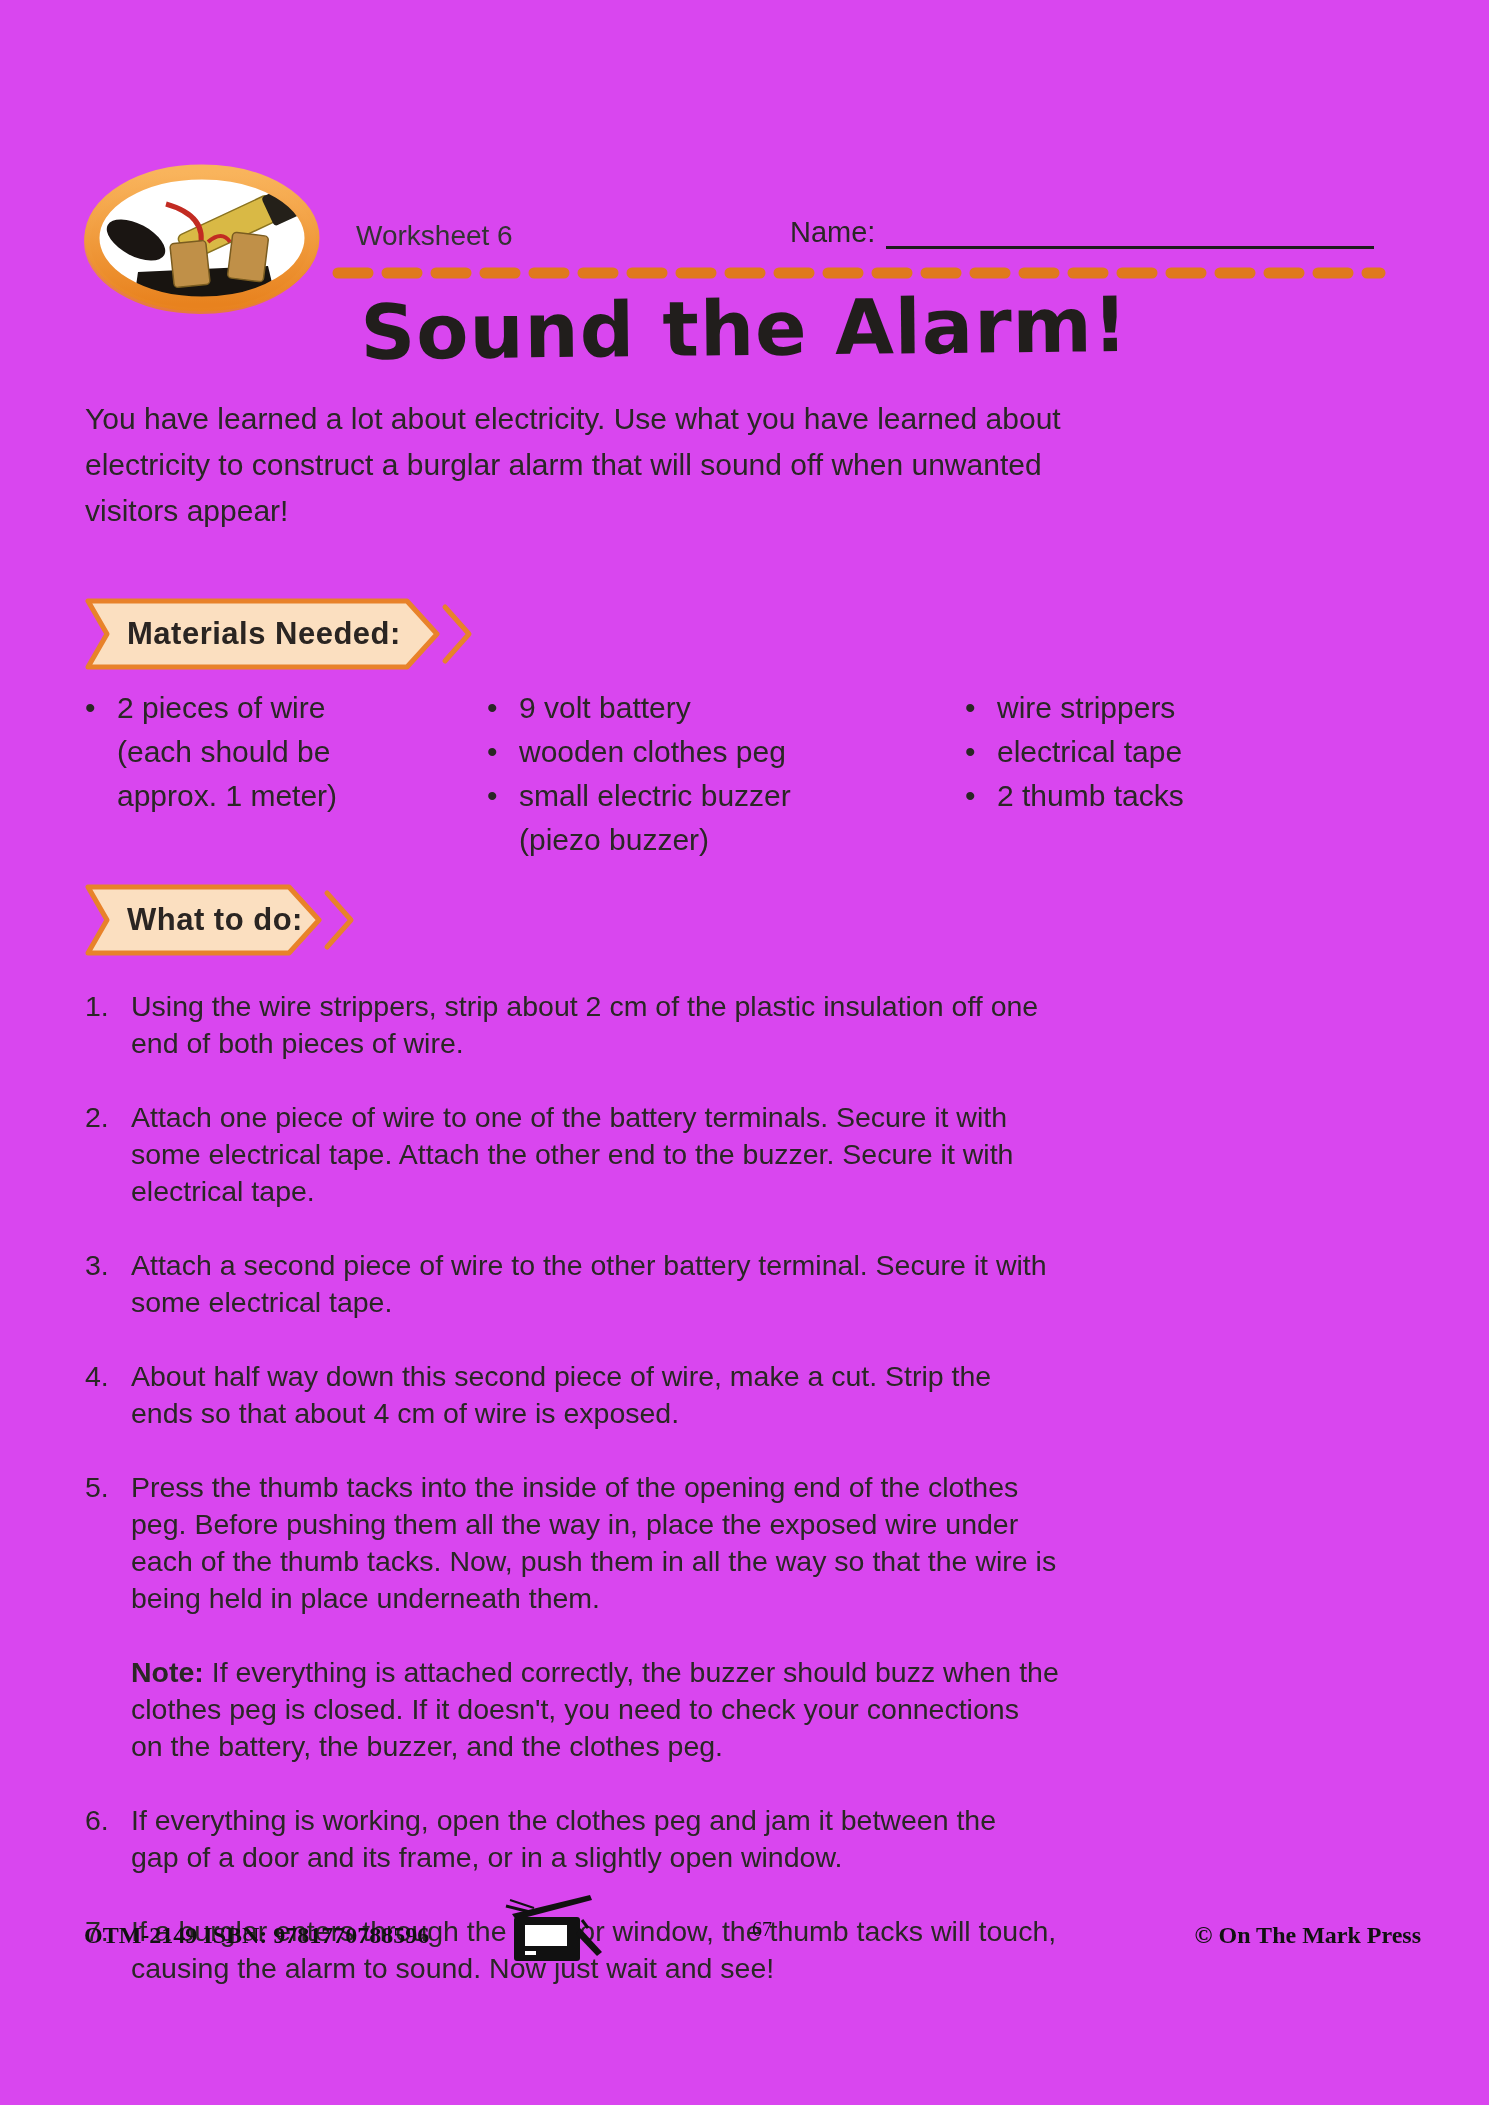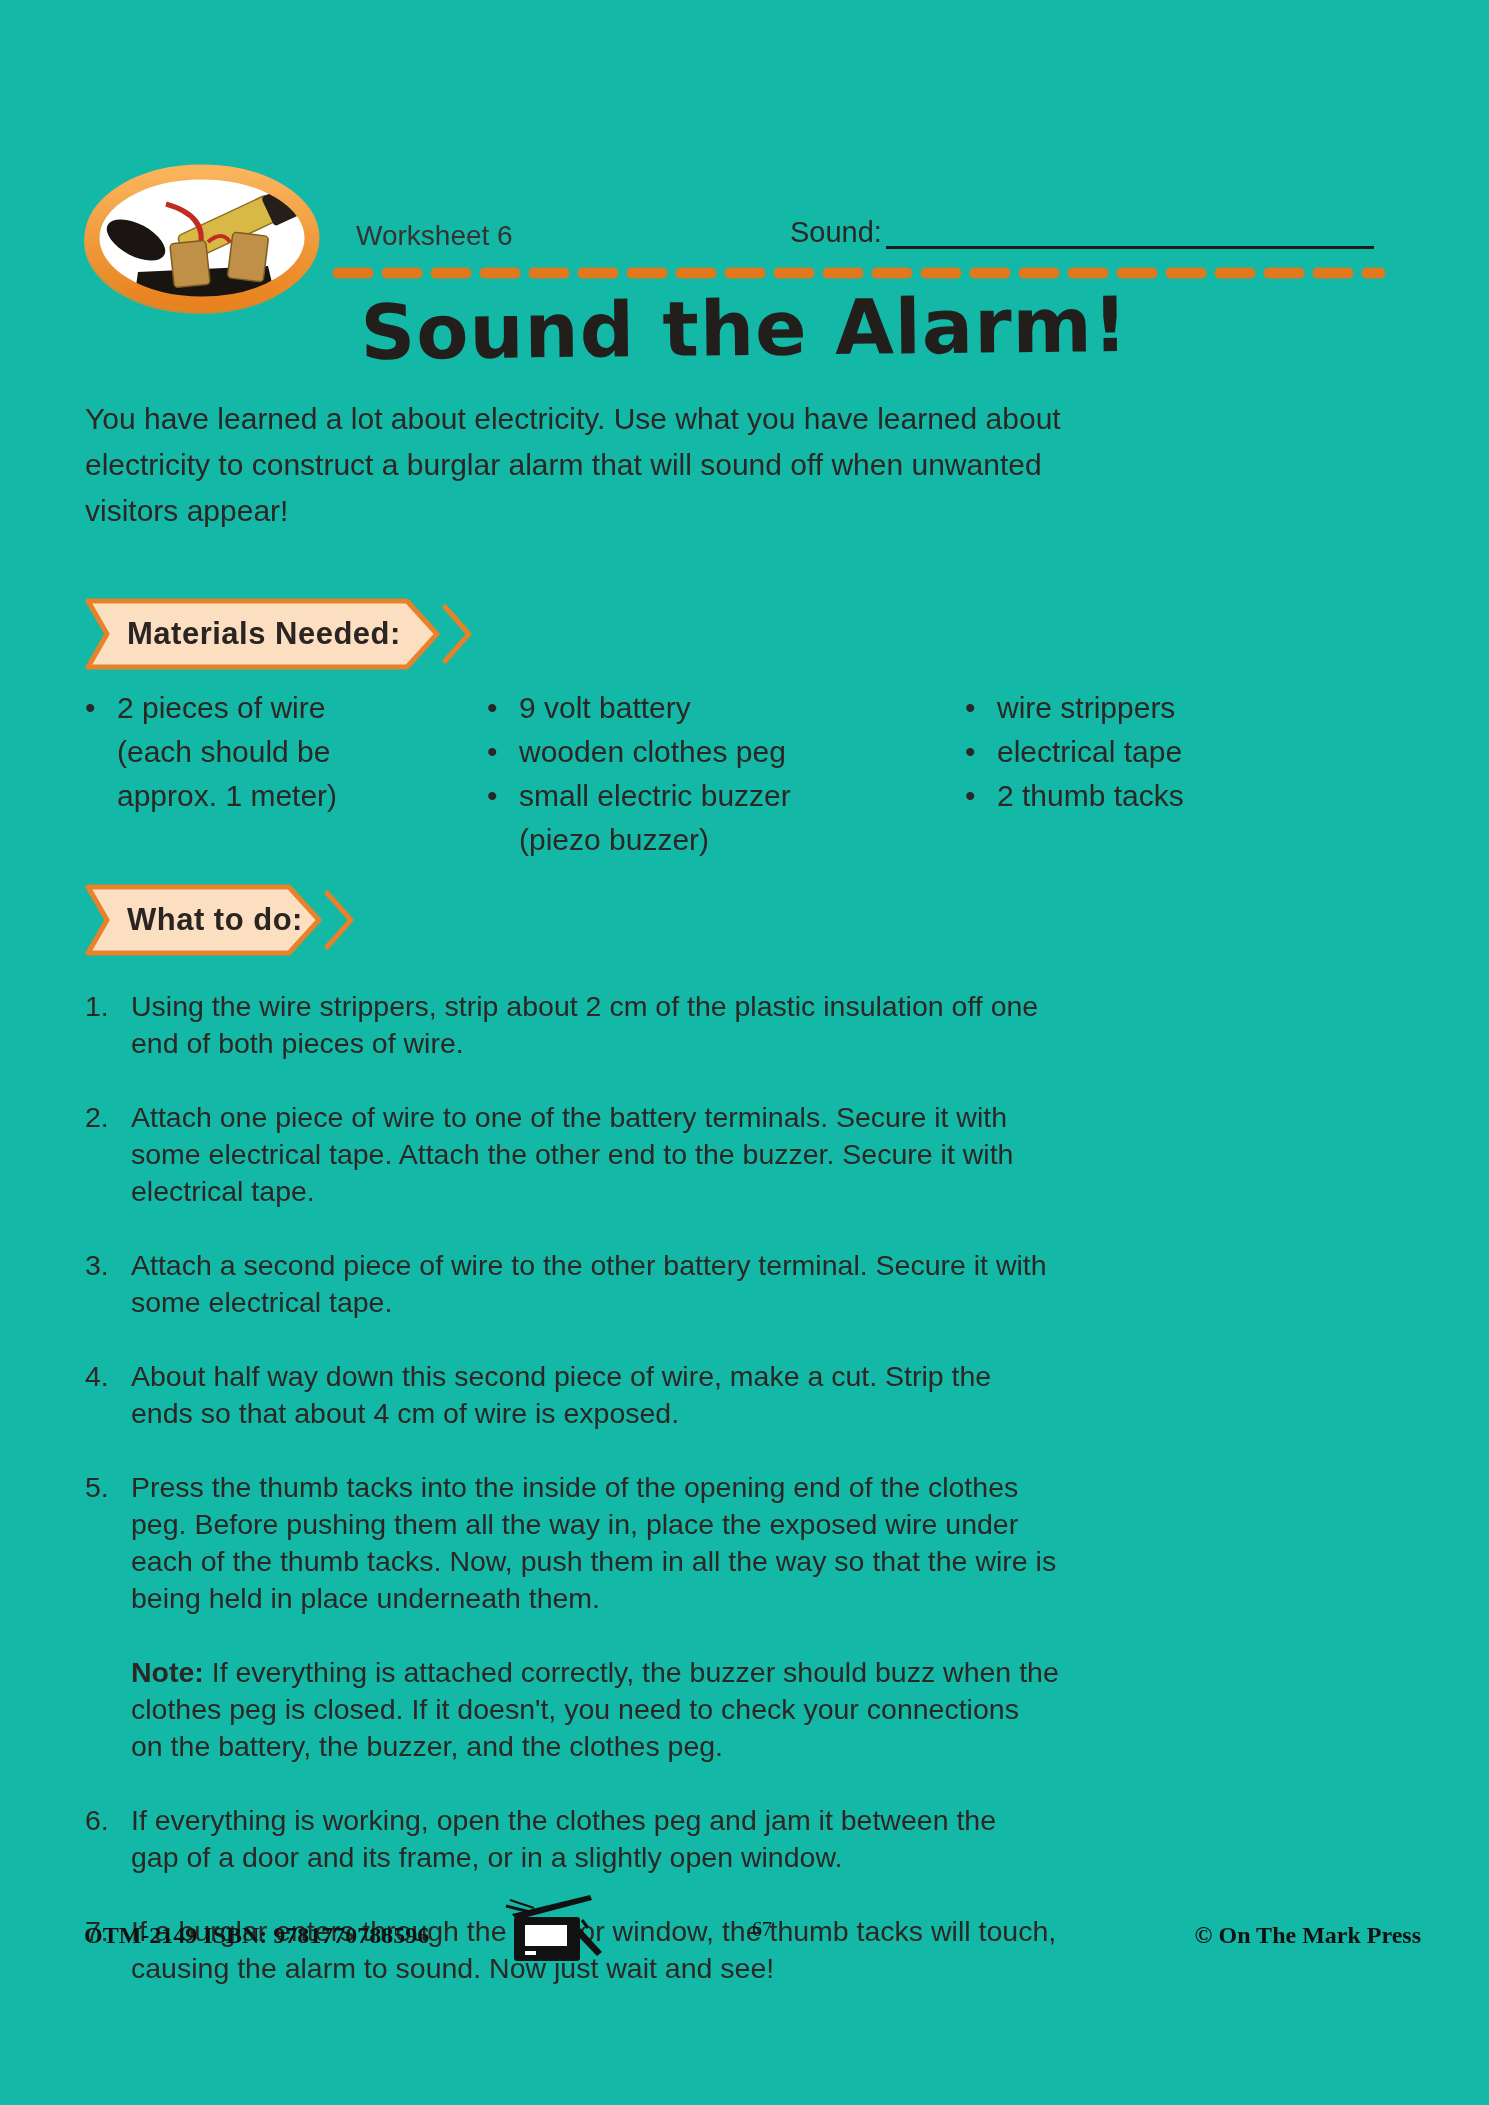--- a/index.html
+++ b/index.html
@@ -1,16 +1,16 @@
 <!DOCTYPE html>
 <html><head>
 <meta charset="utf-8">
 <style>
   html,body{margin:0;padding:0;background:#fff;}
-  .page{position:relative;width:1489px;height:2105px;background:#14b8a6;overflow:hidden;
+  .page{position:relative;width:1489px;height:2105px;background:#d946ef;overflow:hidden;
         font-family:"Liberation Sans",sans-serif;color:#2a2725;}
 
   
   .logo{position:absolute;left:80px;top:146px;width:246px;height:176px;}
   .worksheet-label{position:absolute;left:356px;top:220px;font-size:28px;color:#333;}
   .name-label{position:absolute;left:790px;top:216px;font-size:29px;color:#2a2725;}
   .name-line{position:absolute;left:886px;top:246px;width:488px;border-top:3px solid #1c1c1c;}
   .dash-line{position:absolute;left:330px;top:266px;width:1058px;height:14px;}
 
   .title{position:absolute;left:0;top:284px;width:100%;text-align:center;
@@ -78,21 +78,21 @@
         <rect x="92" y="96" width="36" height="44" rx="4" transform="rotate(-6 110 118)" fill="#C09048" stroke="#7a5c20" stroke-width="1.5"></rect>
         <rect x="150" y="88" width="36" height="46" rx="4" transform="rotate(7 168 111)" fill="#C09048" stroke="#7a5c20" stroke-width="1.5"></rect>
         <ellipse cx="56" cy="94" rx="32" ry="16" transform="rotate(28 56 94)" fill="#1A1512"></ellipse>
       </g>
       <ellipse cx="122" cy="92" rx="110" ry="66" fill="none" stroke="url(#ringGrad)" stroke-width="15"></ellipse>
       <ellipse cx="120" cy="96" rx="113" ry="69" fill="none" stroke="url(#ringGrad)" stroke-width="6" opacity="0.85"></ellipse>
     </svg>
   </div>
 
   <div class="worksheet-label">Worksheet 6</div>
-  <div class="name-label">Sound:</div>
+  <div class="name-label">Name:</div>
   <div class="name-line"></div>
 
   <div class="dash-line">
     <svg width="1058" height="14" viewBox="0 0 1058 14">
       <line x1="8" y1="7" x2="1050" y2="7" stroke="#E0791D" stroke-width="11" stroke-dasharray="30 19" stroke-linecap="round"></line>
     </svg>
   </div>
 
   <div class="title">Sound the Alarm!</div>
 

